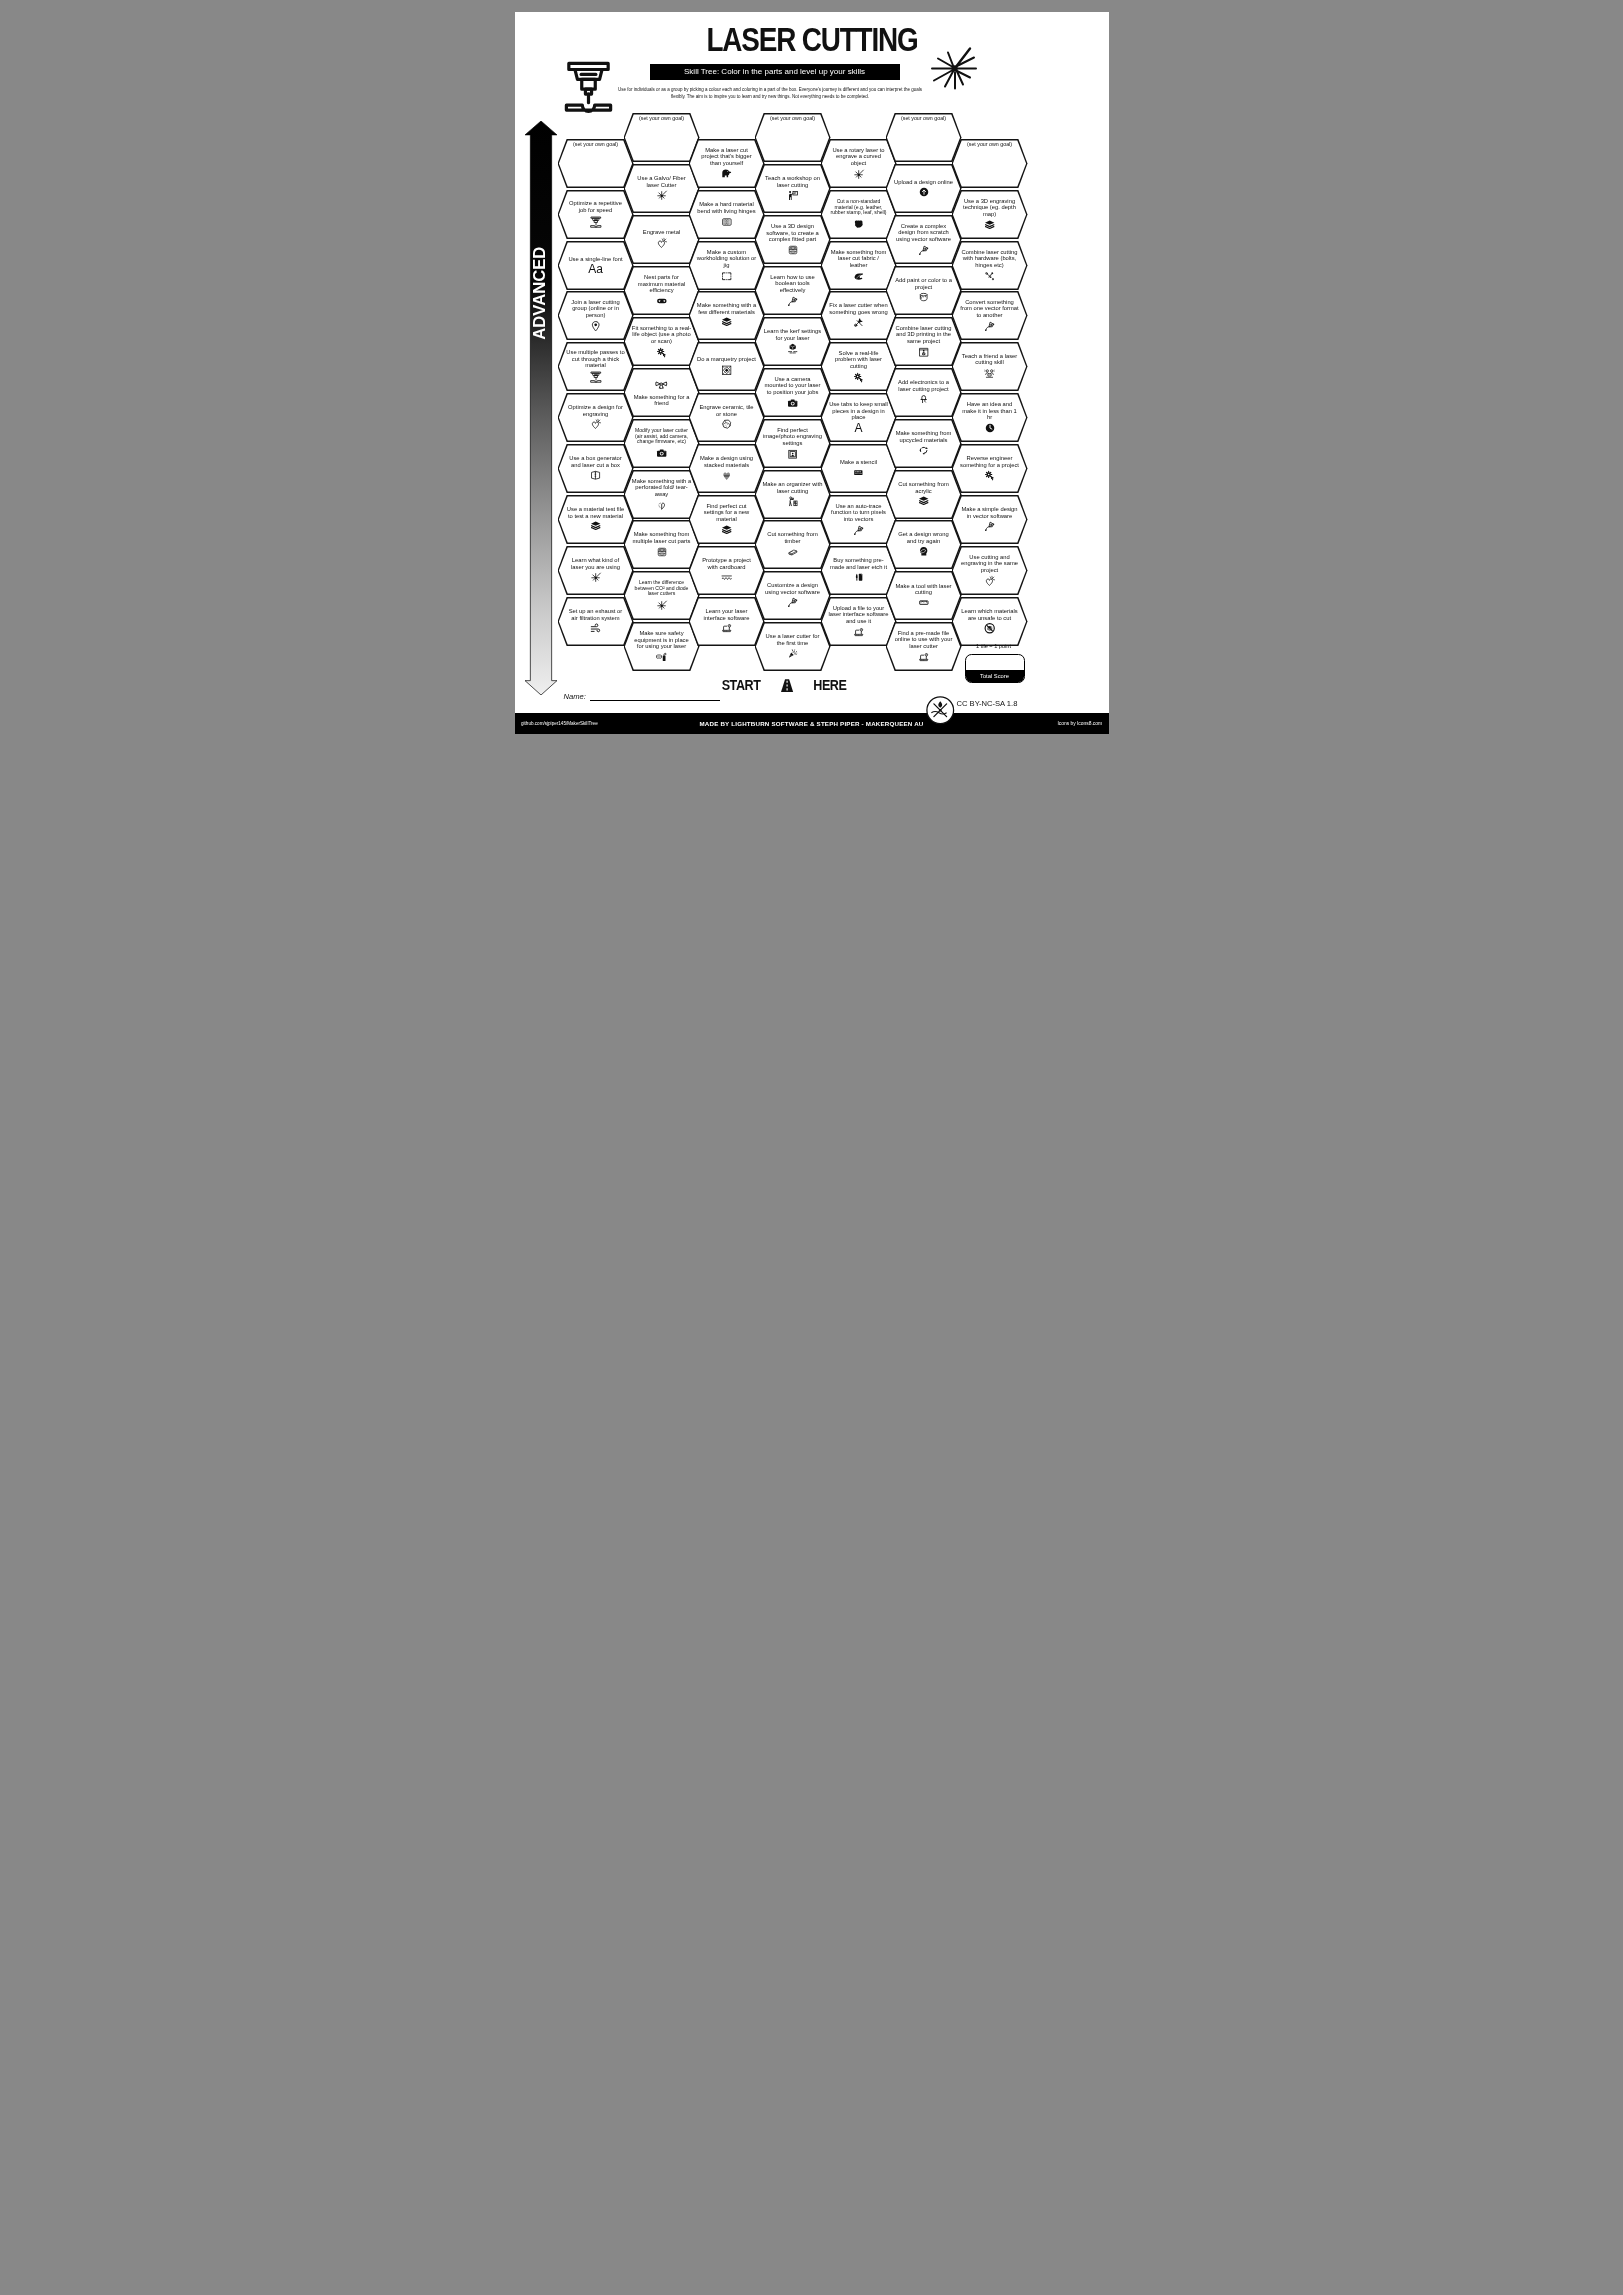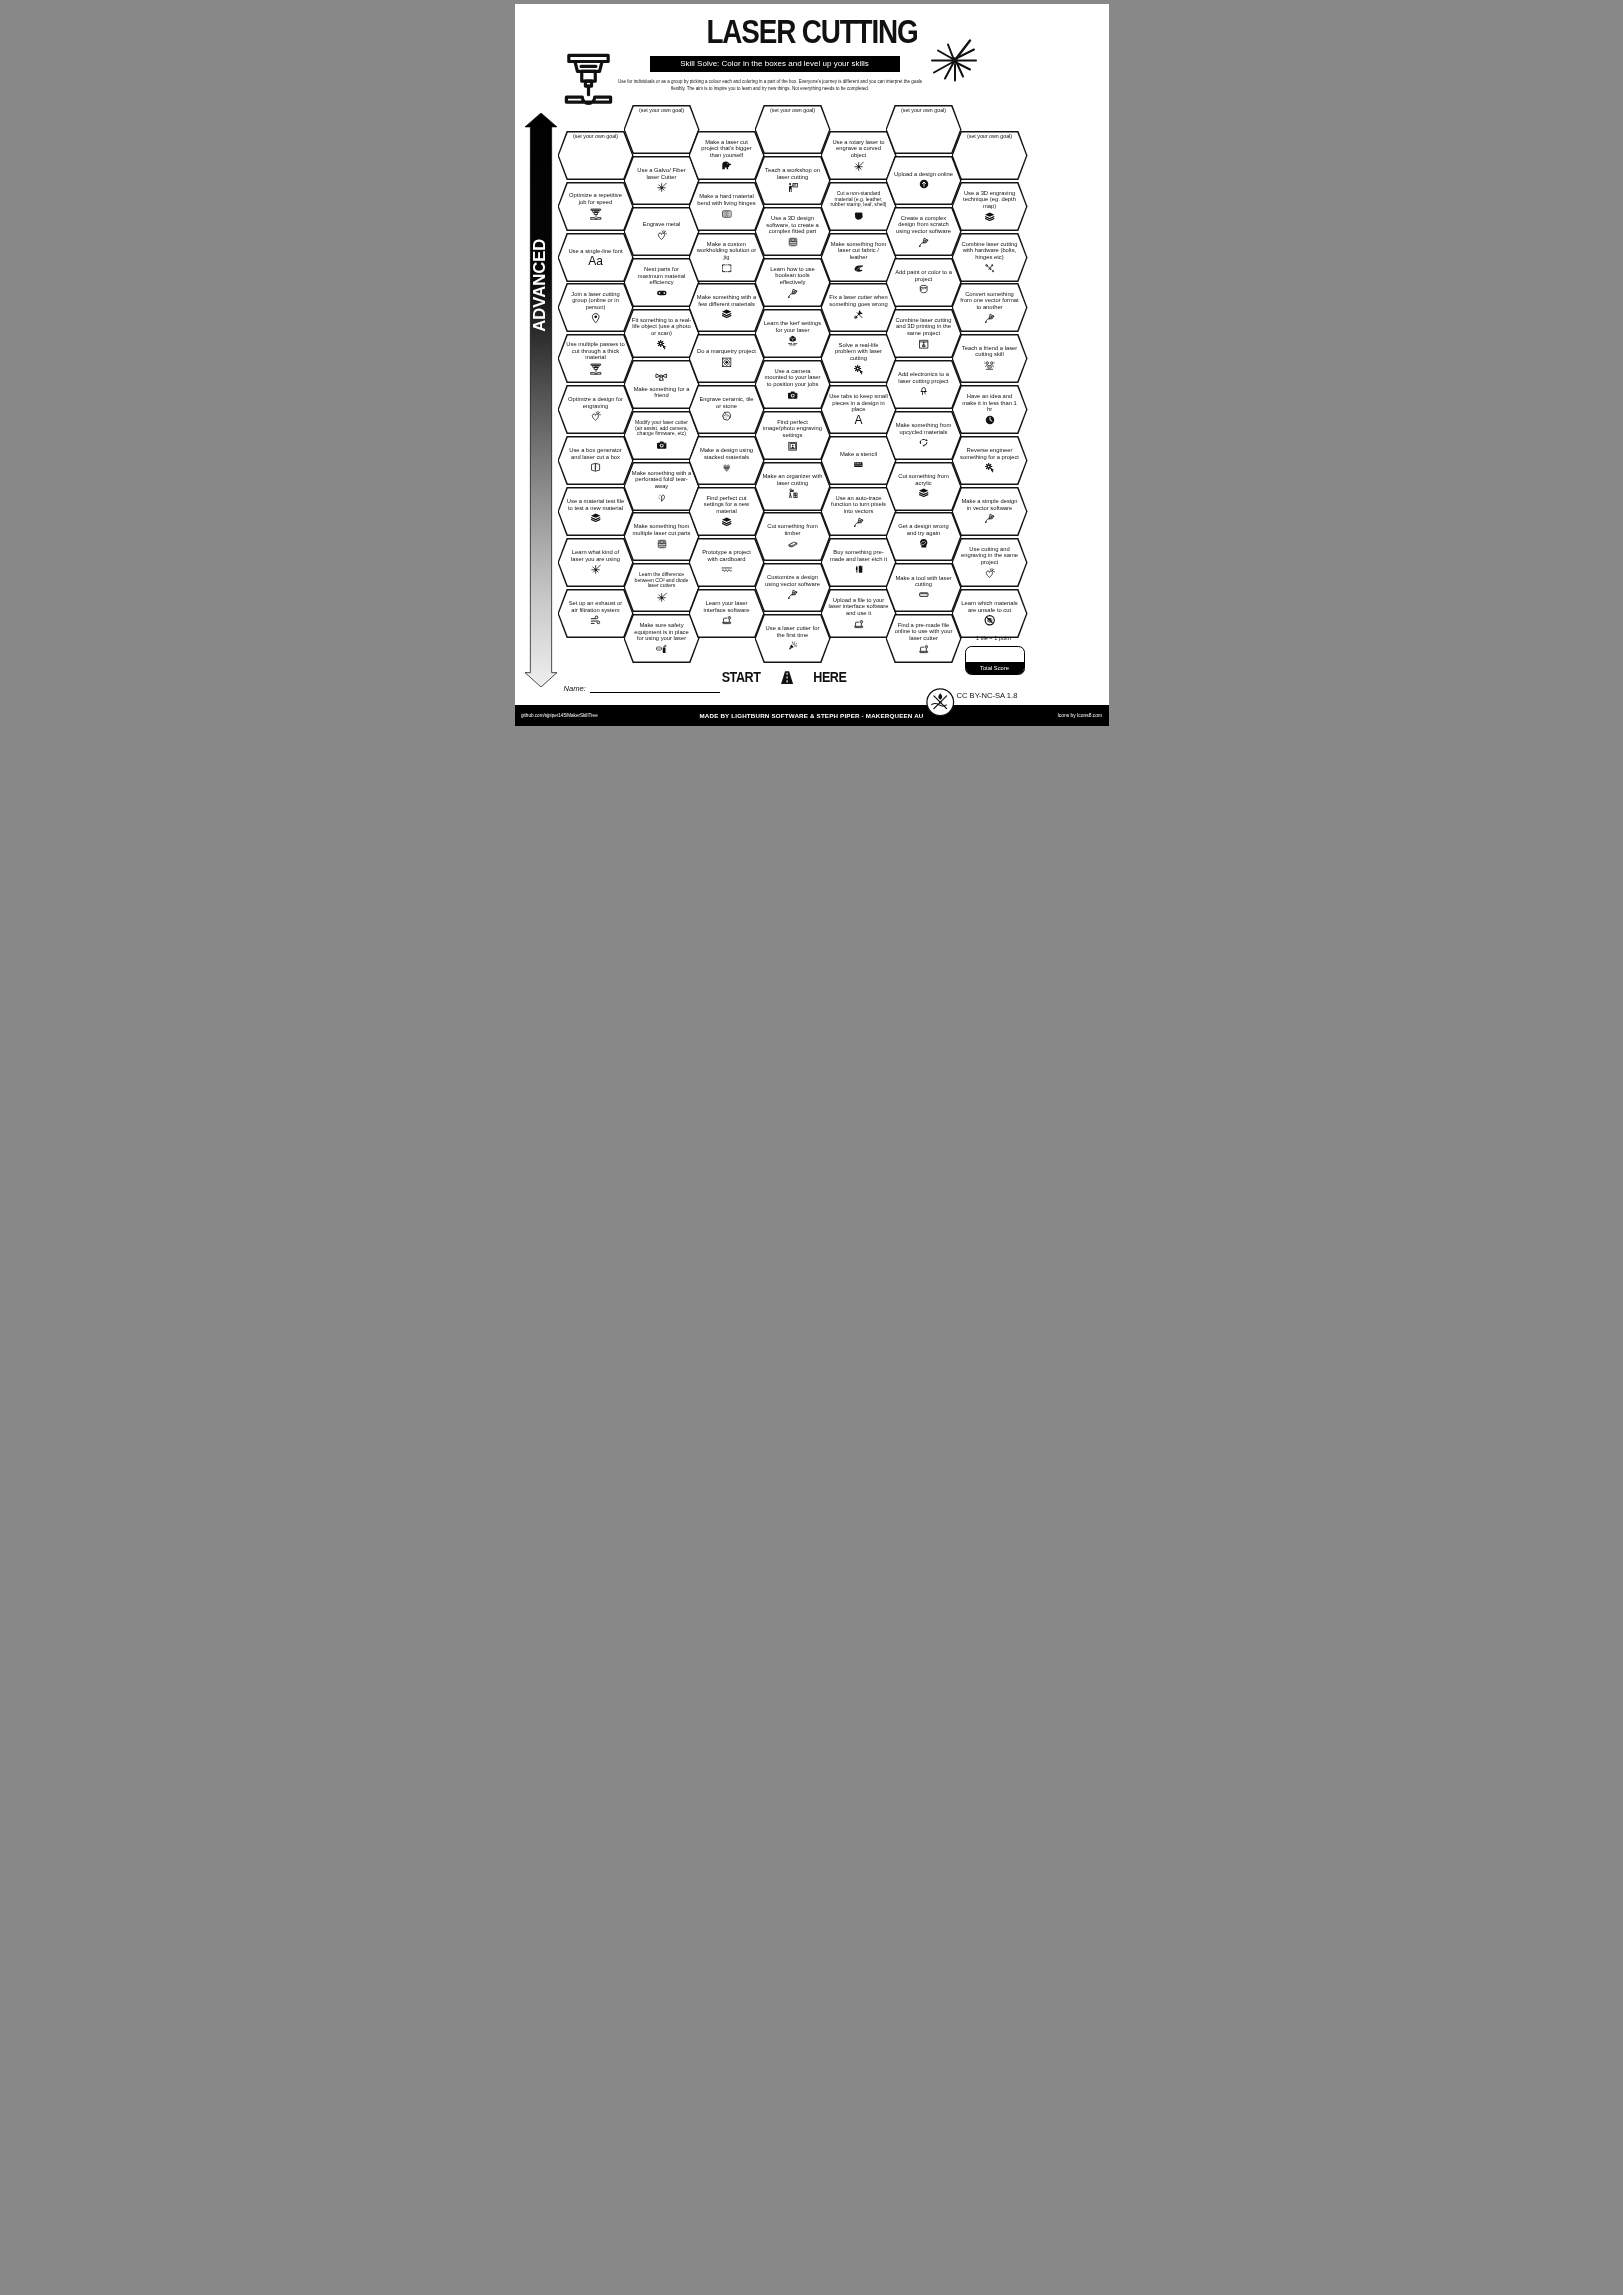--- a/index.html
+++ b/index.html
@@ -1,16 +1,16 @@
 <!DOCTYPE html>
 <html style="font-size:7.4px"><head>
 <meta charset="utf-8">
 <style>
   html,body{margin:0;padding:0;background:#888;}
-  .page{position:relative;width:594px;height:722px;margin:4px auto;background:#fff;
+  .page{position:relative;width:594px;height:722px;margin:12px auto;background:#fff;
         font-family:"Liberation Sans",sans-serif;color:#111;overflow:hidden;
         --hexpoly:polygon(0% 50%,12% 0%,88% 0%,100% 50%,88% 100%,12% 100%);}
   
   .title{position:absolute;left:0;right:0;top:8.3px;text-align:center;font-size:34px;font-weight:800;
          letter-spacing:-1.4px;transform:scaleX(.82);white-space:nowrap;}
   .subtitle-bar{position:absolute;left:135px;top:52px;width:250px;height:15.7px;background:#000;color:#fff;
          display:flex;align-items:center;justify-content:center;font-size:8px;}
   .description{position:absolute;left:98px;top:75px;width:315px;text-align:center;font-size:4.5px;line-height:1.5;}
   .hdr-machine{position:absolute;left:44px;top:43px;}
   .hdr-burst{position:absolute;left:415px;top:31px;}
@@ -465,21 +465,21 @@
 </defs>
 </svg>
 
 <div class="page">
 
   <svg class="hdr-machine" width="59" height="61" viewBox="0 0 48 48">
       <use href="#s-machine"></use>
     </svg>
   <div class="title">LASER CUTTING</div>
   <div class="subtitle-bar">
-    <span>Skill Solve:  Color in the boxes and level up your skills</span>
+    <span>Skill Tree:  Color in the parts and level up your skills</span>
   </div>
   <div class="description">Use for individuals or as a group by picking a colour each and coloring in a part of the box.  Everyone's journey is different and you can interpret the goals flexibly.  The aim is to inspire you to learn and try new things. Not everything needs to be completed.</div>
   <svg class="hdr-burst" width="48" height="51" viewBox="0 0 48 48">
       <use href="#s-burst"></use>
     </svg>
 
   <svg class="level-arrow" width="32" height="574" viewBox="0 0 69 1240">
     <defs>
       <linearGradient id="gradArrow" x1="0" y1="0" x2="0" y2="1">
         <stop offset="0%" stop-color="#000"></stop>

